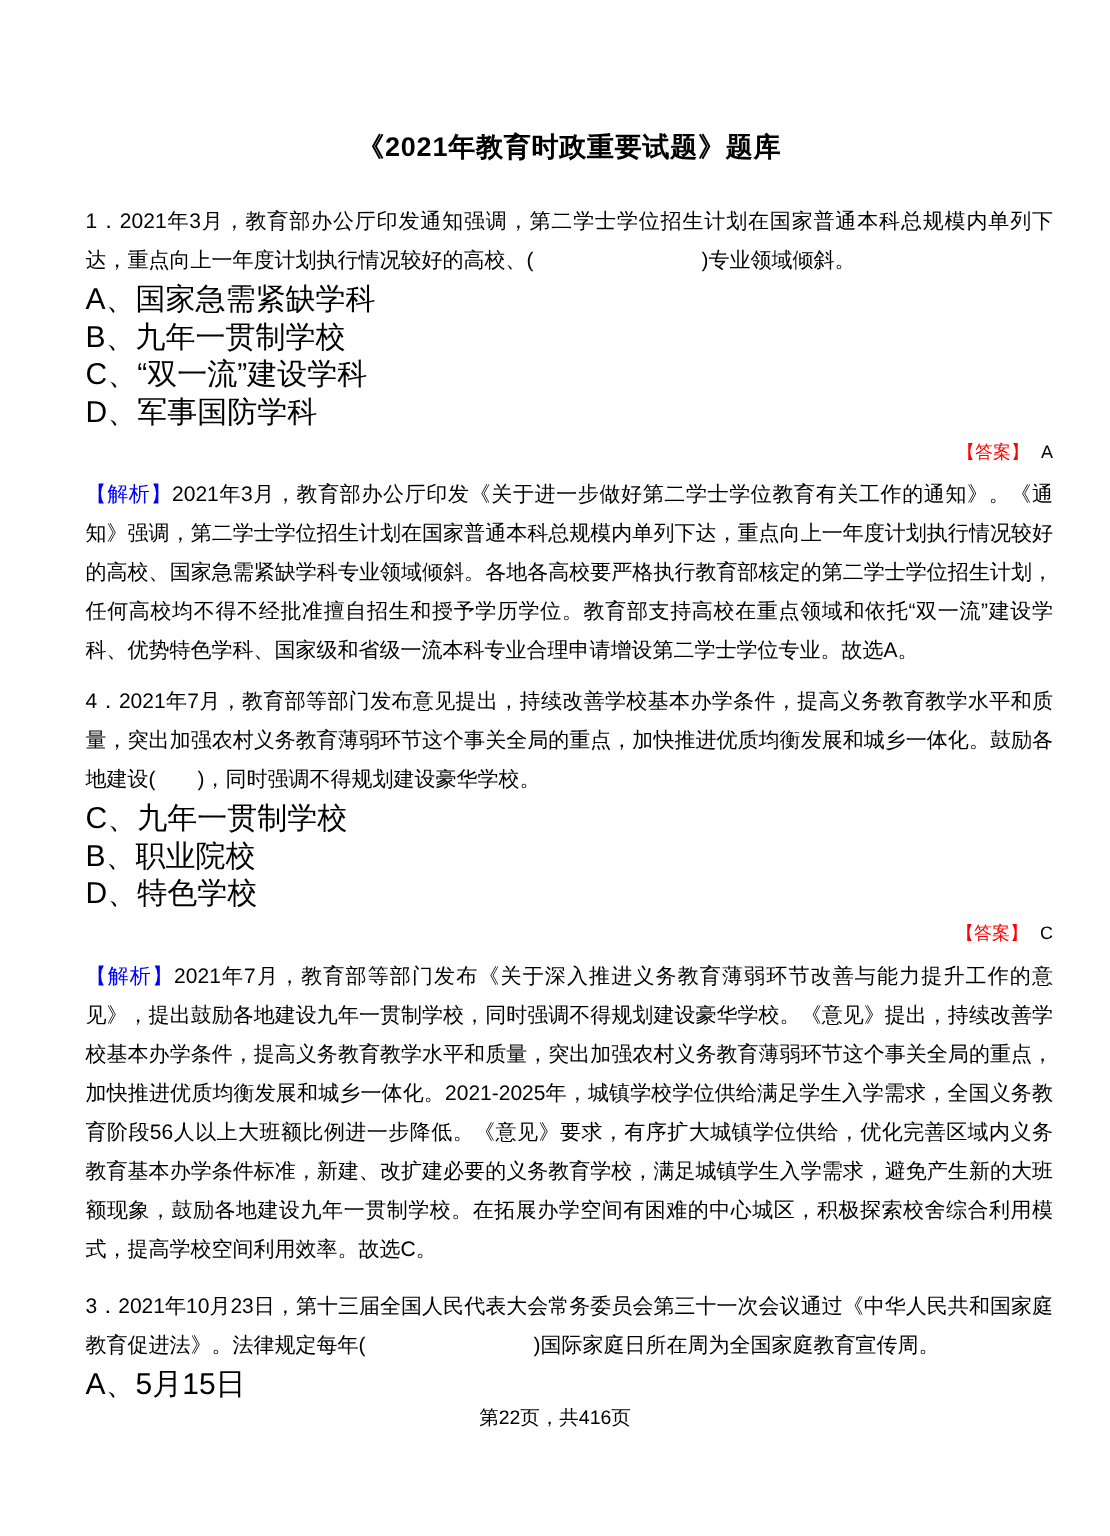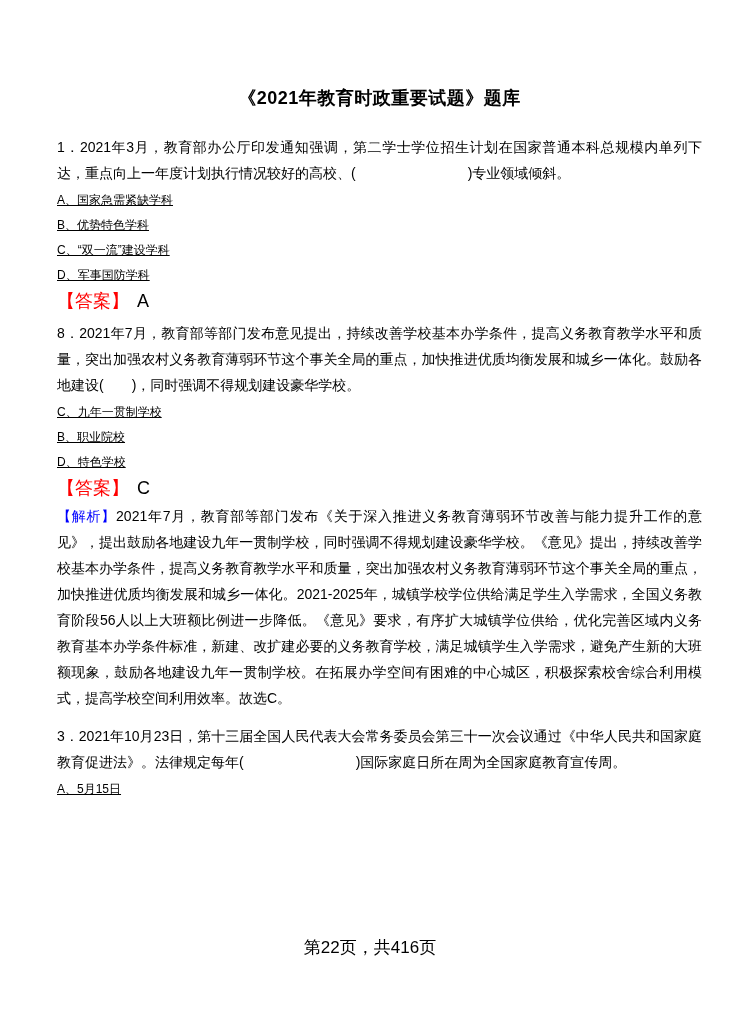--- a/index.html
+++ b/index.html
@@ -29,66 +29,67 @@
   }
   .stem {
     font-size: 14px;
     line-height: 26px;
     margin: 2px 0 2px 0;
     text-align: justify;
   }
   .q2-stem { margin-top: 6px; }
   .q3-stem { margin-top: 12px; }
   .opt {
+    font-size: 20px;
+    line-height: 25px;
+    margin: 0;
+  }
+  .answer-line {
     font-size: 12px;
     line-height: 25px;
-    margin: 0;
-    text-decoration: underline;
-  }
-  .answer-line {
-    font-size: 18px;
-    line-height: 25px;
     margin: 1px 0;
+    text-align: right;
   }
   .answer-label { color: #ff0000; }
   .answer-value { margin-left: 8px; color: #000000; }
   .analysis {
     font-size: 14px;
     line-height: 26px;
     margin: 2px 0 8px 0;
     text-align: justify;
   }
   .analysis-label { color: #0000ff; }
   .analysis-text { color: #000000; }
   .footer {
     position: absolute;
     left: 0;
     top: 936px;
     width: 100%;
     text-align: center;
-    font-size: 17px;
+    font-size: 13px;
     color: #000000;
   }
 </style>
 </head>
 <body>
 
 <div class="page">
 
   <h1 class="doc-title">《2021年教育时政重要试题》题库</h1>
 
 
   <p class="stem">1．2021年3月，教育部办公厅印发通知强调，第二学士学位招生计划在国家普通本科总规模内单列下达，重点向上一年度计划执行情况较好的高校、(　　　　　　　　)专业领域倾斜。</p>
   <p class="opt">A、国家急需紧缺学科</p>
-  <p class="opt">B、优势特色学科</p>
+  <p class="opt">B、九年一贯制学校</p>
   <p class="opt">C、“双一流”建设学科</p>
   <p class="opt">D、军事国防学科</p>
   <p class="answer-line"><span class="answer-label">【答案】</span><span class="answer-value">A</span></p>
+  <p class="analysis"><span class="analysis-label">【解析】</span><span class="analysis-text">2021年3月，教育部办公厅印发《关于进一步做好第二学士学位教育有关工作的通知》。《通知》强调，第二学士学位招生计划在国家普通本科总规模内单列下达，重点向上一年度计划执行情况较好的高校、国家急需紧缺学科专业领域倾斜。各地各高校要严格执行教育部核定的第二学士学位招生计划，任何高校均不得不经批准擅自招生和授予学历学位。教育部支持高校在重点领域和依托“双一流”建设学科、优势特色学科、国家级和省级一流本科专业合理申请增设第二学士学位专业。故选A。</span></p>
 
-  <p class="stem q2-stem">8．2021年7月，教育部等部门发布意见提出，持续改善学校基本办学条件，提高义务教育教学水平和质量，突出加强农村义务教育薄弱环节这个事关全局的重点，加快推进优质均衡发展和城乡一体化。鼓励各地建设(　　)，同时强调不得规划建设豪华学校。</p>
+  <p class="stem q2-stem">4．2021年7月，教育部等部门发布意见提出，持续改善学校基本办学条件，提高义务教育教学水平和质量，突出加强农村义务教育薄弱环节这个事关全局的重点，加快推进优质均衡发展和城乡一体化。鼓励各地建设(　　)，同时强调不得规划建设豪华学校。</p>
   <p class="opt">C、九年一贯制学校</p>
   <p class="opt">B、职业院校</p>
   <p class="opt">D、特色学校</p>
   <p class="answer-line"><span class="answer-label">【答案】</span><span class="answer-value">C</span></p>
   <p class="analysis"><span class="analysis-label">【解析】</span><span class="analysis-text">2021年7月，教育部等部门发布《关于深入推进义务教育薄弱环节改善与能力提升工作的意见》，提出鼓励各地建设九年一贯制学校，同时强调不得规划建设豪华学校。《意见》提出，持续改善学校基本办学条件，提高义务教育教学水平和质量，突出加强农村义务教育薄弱环节这个事关全局的重点，加快推进优质均衡发展和城乡一体化。2021-2025年，城镇学校学位供给满足学生入学需求，全国义务教育阶段56人以上大班额比例进一步降低。《意见》要求，有序扩大城镇学位供给，优化完善区域内义务教育基本办学条件标准，新建、改扩建必要的义务教育学校，满足城镇学生入学需求，避免产生新的大班额现象，鼓励各地建设九年一贯制学校。在拓展办学空间有困难的中心城区，积极探索校舍综合利用模式，提高学校空间利用效率。故选C。</span></p>
 
   <p class="stem q3-stem">3．2021年10月23日，第十三届全国人民代表大会常务委员会第三十一次会议通过《中华人民共和国家庭教育促进法》。法律规定每年(　　　　　　　　)国际家庭日所在周为全国家庭教育宣传周。</p>
   <p class="opt">A、5月15日</p>
 
   <div class="footer">第22页，共416页</div>

